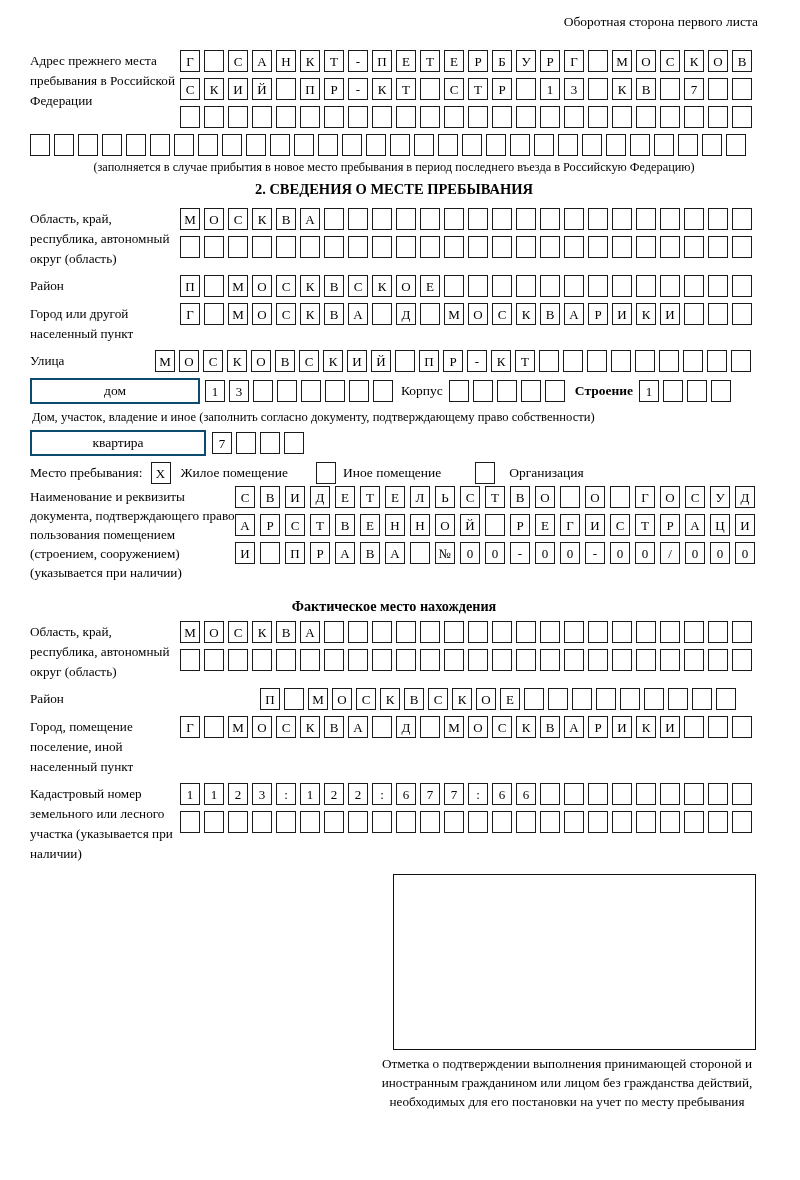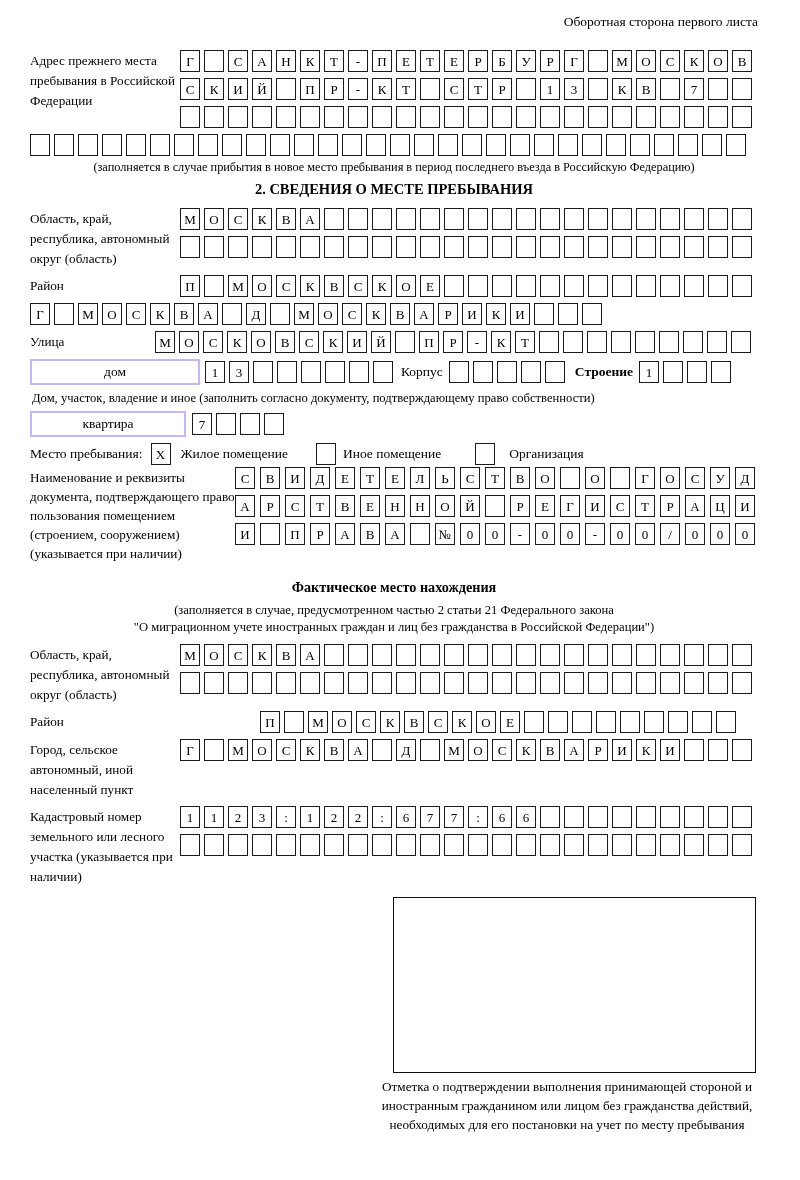--- a/index.html
+++ b/index.html
@@ -16,24 +16,24 @@
   .cell{width:20px;height:22px;flex:none;box-sizing:border-box;border:1.6px solid #1b1b1b;
         display:flex;align-items:center;justify-content:center;
         font-size:13px;line-height:1;background:#fff;}
   .fullrow{margin:2px 0 4px 0;}
 
   .caption{font-size:12.3px;text-align:center;margin:2px 0 4px 0;line-height:15px;}
   .caption-left{font-size:12.6px;text-align:left;margin:3px 0 5px 2px;line-height:15px;}
   .section-title{text-align:center;font-weight:bold;font-size:14.5px;margin:6px 0 10px 0;}
 
   .inline-row{display:flex;align-items:center;margin:2px 0 6px 0;}
-  .big-box{height:26px;box-sizing:border-box;border:2px solid #c4b5fd;display:flex;
+  .big-box{height:26px;box-sizing:border-box;border:2px solid #0c4a6e;display:flex;
            align-items:center;justify-content:center;font-size:13.5px;flex:none;}
   .dom-box{width:170px;}
-  .kv-box{width:156px;}
+  .kv-box{width:176px;}
   .inline-label{font-size:13.5px;white-space:nowrap;text-align:right;}
 
   .stay-row{display:flex;align-items:center;font-size:13.5px;margin:4px 0 2px 0;}
   .stay-row .cell{margin:0 0 0 8px;}
   .stay-opt{margin-left:10px;white-space:nowrap;}
 
   .doc-group .row-label{width:205px;line-height:19px;}
   .doc-group .cells{gap:5px;}
 
   .fact-title{text-align:center;font-weight:bold;font-size:14.2px;margin:16px 0 6px 0;}
@@ -254,20 +254,21 @@
         <span class="cell"></span>
         <span class="cell"></span>
         <span class="cell"></span>
         <span class="cell"></span>
         <span class="cell"></span>
         <span class="cell"></span>
       </div>
   </div>
 
   <div class="form-group">
+    <div class="row-label">Город или другой населенный пункт</div>
     <div class="cells">
         <span class="cell">Г</span>
         <span class="cell"></span>
         <span class="cell">М</span>
         <span class="cell">О</span>
         <span class="cell">С</span>
         <span class="cell">К</span>
         <span class="cell">В</span>
         <span class="cell">А</span>
         <span class="cell"></span>
@@ -439,24 +440,20 @@
           <span class="cell">0</span>
           <span class="cell">/</span>
           <span class="cell">0</span>
           <span class="cell">0</span>
           <span class="cell">0</span>
         </div>
     </div>
   </div>
 
   <div class="fact-title">Фактическое место нахождения</div>
-  <div class="fact-note">
-    <div>(заполняется в случае, предусмотренном частью 2 статьи 21 Федерального закона</div>
-    <div>"О миграционном учете иностранных граждан и лиц без гражданства в Российской Федерации")</div>
-  </div>
 
   <div class="form-group">
     <div class="row-label">Область, край, республика, автономный округ (область)</div>
     <div class="rows">
       <div class="cells">
           <span class="cell">М</span>
           <span class="cell">О</span>
           <span class="cell">С</span>
           <span class="cell">К</span>
           <span class="cell">В</span>
@@ -529,21 +526,21 @@
         <span class="cell"></span>
         <span class="cell"></span>
         <span class="cell"></span>
         <span class="cell"></span>
         <span class="cell"></span>
         <span class="cell"></span>
       </div>
   </div>
 
   <div class="form-group">
-    <div class="row-label">Город, сельское автономный, иной населенный пункт</div>
+    <div class="row-label">Город, помещение поселение, иной населенный пункт</div>
     <div class="cells">
         <span class="cell">Г</span>
         <span class="cell"></span>
         <span class="cell">М</span>
         <span class="cell">О</span>
         <span class="cell">С</span>
         <span class="cell">К</span>
         <span class="cell">В</span>
         <span class="cell">А</span>
         <span class="cell"></span>

